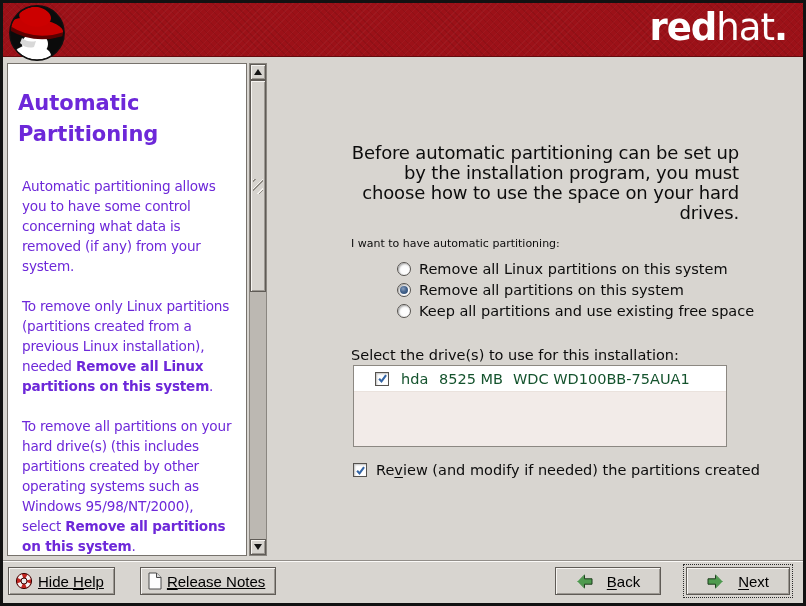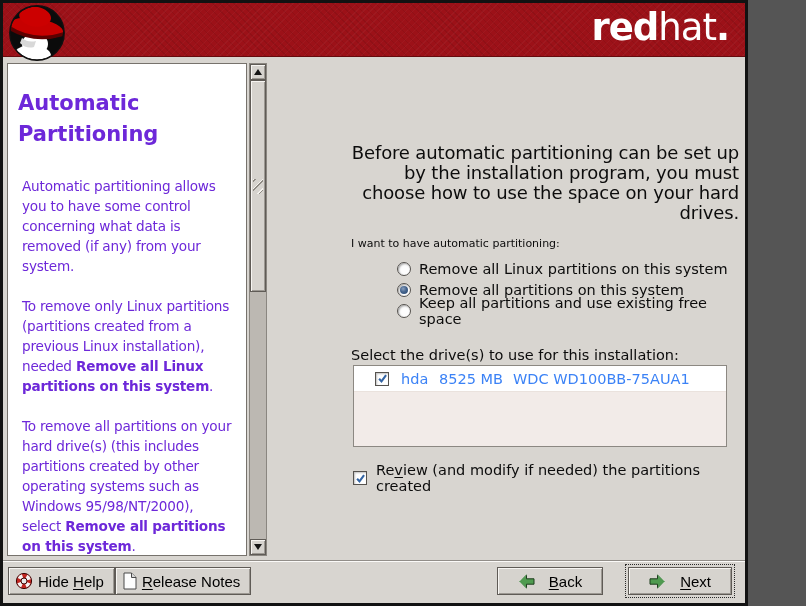--- a/index.html
+++ b/index.html
@@ -1,18 +1,18 @@
 <!DOCTYPE html>
 <html><head>
 <meta charset="utf-8">
 <style>
   html,body{margin:0;padding:0;background:#555;}
   *{box-sizing:border-box;}
   .window{
-    width:748px;height:606px;
+    width:806px;height:606px;
     border:3px solid #121212;
     background:#d8d5d0;
     display:flex;flex-direction:column;
     font-family:"DejaVu Sans",sans-serif;
     position:relative;overflow:hidden;
   }
   
   .banner{
     flex:none;height:54px;position:relative;z-index:2;
     background-color:#9c1118;
@@ -49,30 +49,30 @@
   
   .content{position:absolute;left:266px;top:0;right:0;bottom:0;color:#0c0c0c;font-size:15px;}
   .intro{margin:86px 0 0 82px;width:388px;line-height:20px;font-size:18px;letter-spacing:-0.15px;text-align:right;}
   .prompt{margin:14px 0 0 82px;font-size:11px;}
   .radio-group{margin:10px 0 0 128px;display:flex;flex-direction:column;gap:4px;}
   .radio-row{display:flex;align-items:center;gap:8px;height:17px;font-size:14.5px;}
   .radio{flex:none;width:14px;height:14px;border-radius:50%;background:#fdfdfd;border:1px solid #55524e;box-shadow:inset 1px 1px 2px rgba(0,0,0,0.35);display:flex;align-items:center;justify-content:center;}
   .radio.sel::after{content:"";width:8px;height:8px;border-radius:50%;background:radial-gradient(circle at 40% 35%, #8aa0bf 0%, #44638c 45%, #2b4970 100%);}
   .select-label{margin:26px 0 0 82px;font-size:14.5px;line-height:20px;}
   .drive-list{margin-left:84px;width:374px;height:82px;background:#f2ebe8;border:1px solid #8c8882;}
-  .drive-row{height:26px;background:#fff;border-bottom:1px solid #eae2dd;display:flex;align-items:center;padding-left:21px;color:#3b82f6;font-size:14.5px;}
+  .drive-row{height:26px;background:#fff;border-bottom:1px solid #eae2dd;display:flex;align-items:center;padding-left:21px;color:#14532d;font-size:14.5px;}
   .checkbox{flex:none;width:14px;height:14px;background:#fff;border:1px solid #55524e;box-shadow:inset 1px 1px 2px rgba(0,0,0,0.25);display:flex;align-items:center;justify-content:center;}
   .d-name{margin-left:12px;width:38px;}
   .d-size{margin-right:10px;}
   .review-row{margin:15px 0 0 84px;display:flex;align-items:center;gap:9px;font-size:14.5px;color:#0c0c0c;}
   .mn{text-decoration:underline;text-underline-offset:2px;}
   
   .footer{flex:none;height:43px;border-top:1px solid #928e89;box-shadow:inset 0 1px 0 #fbfaf8;display:flex;align-items:center;padding:0 10px 2px 5px;position:relative;z-index:2;}
   .btn{display:inline-flex;align-items:center;gap:5px;height:28px;padding:0 10px 0 6px;font-size:15px;color:#000;cursor:default;white-space:nowrap;}
-  .group-left{display:flex;align-items:center;}
+  .group-left{display:flex;align-items:center;gap:25px;text-decoration:underline;}
   .group-right{margin-left:auto;display:flex;align-items:center;gap:22px;}
   .btn-nav{gap:14px;padding:0 20px;}
   .focus-wrap{border:1px dotted #2a2a2a;padding:2px;display:inline-flex;}
   .icon{flex:none;display:inline-flex;}
 </style>
 </head>
 <body>
 
 <div class="window">
 

